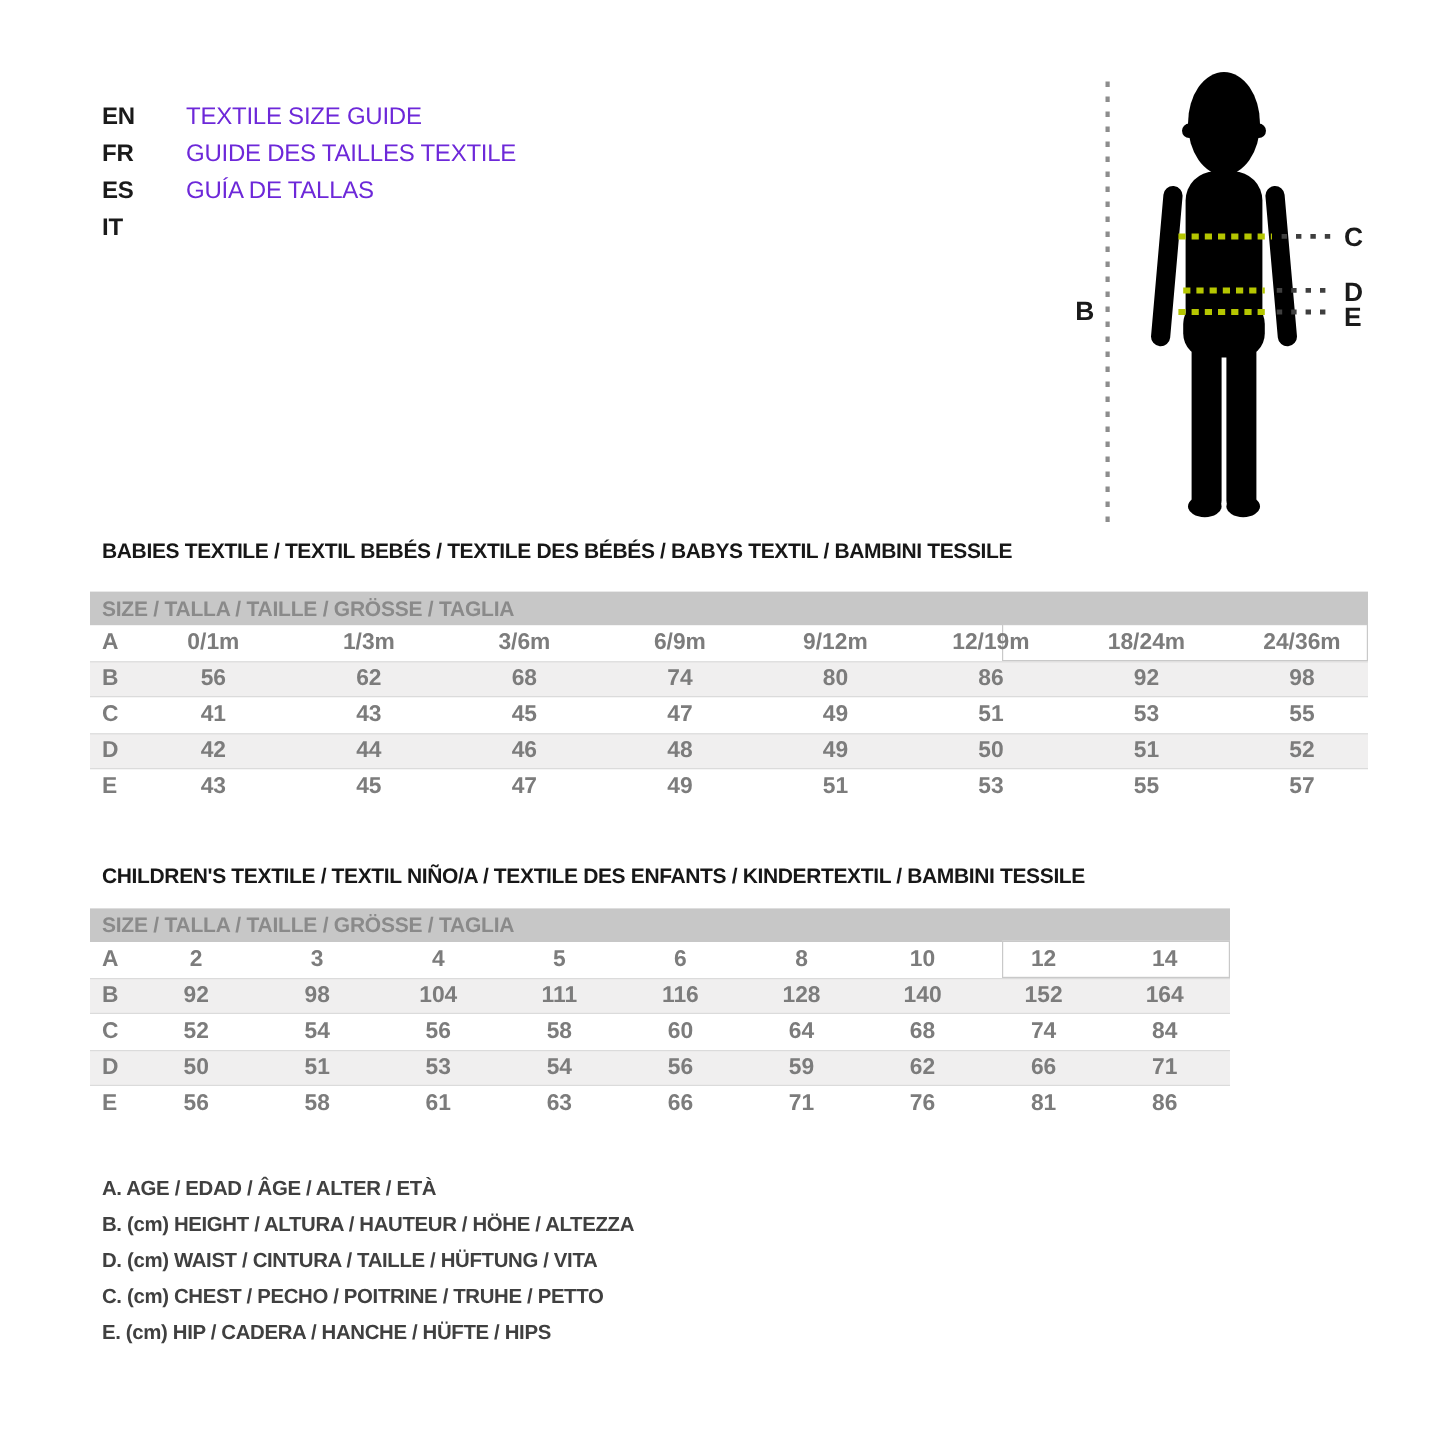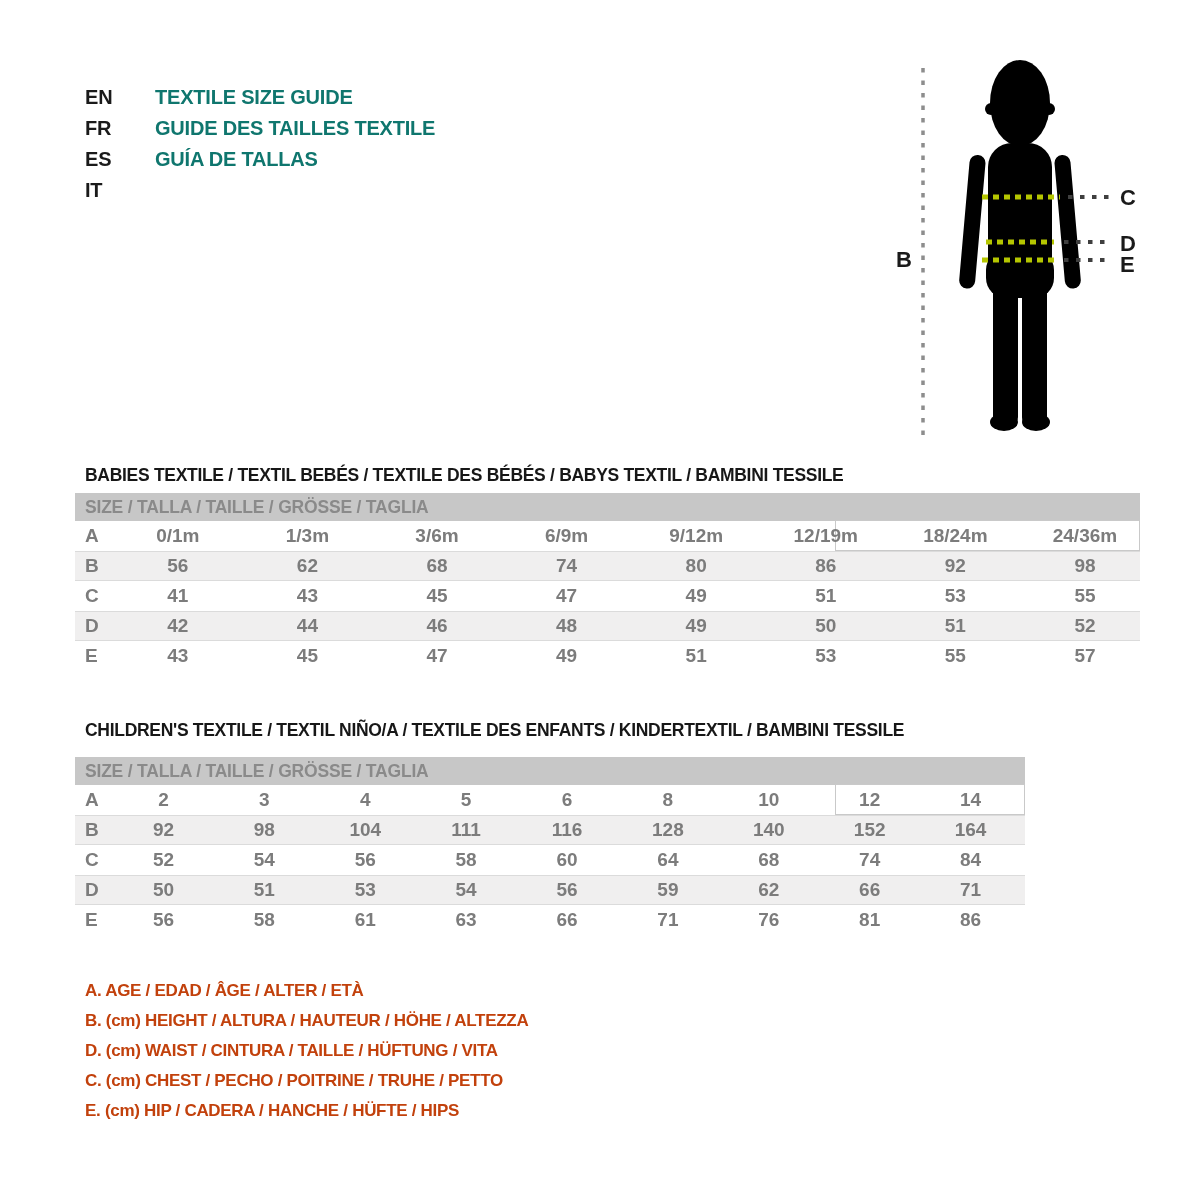--- a/index.html
+++ b/index.html
@@ -4,29 +4,29 @@
 <style>
   html,body{margin:0;padding:0;background:#fff;}
   #canvas{
     position:relative;width:1200px;height:1200px;background:#ffffff;overflow:hidden;
     font-family:"Liberation Sans", sans-serif;
   }
   
   .lang-block{position:absolute;left:85px;top:82px;}
   .lang-row{display:flex;height:31px;align-items:center;}
   .lang-code{width:70px;font-size:20px;font-weight:700;color:#1a1a1a;letter-spacing:-0.2px;}
-  .lang-label{font-size:20px;font-weight:700;color:#0f766e;letter-spacing:-0.2px;white-space:nowrap;}
+  .lang-label{font-size:20px;font-weight:400;color:#6d28d9;letter-spacing:-0.2px;white-space:nowrap;}
   
   .figure{position:absolute;left:870px;top:45px;width:300px;height:400px;}
   
   .section-title{
     position:absolute;left:85px;font-size:17.5px;font-weight:700;color:#171717;
     letter-spacing:-0.3px;white-space:nowrap;
   }
-  #babies-title{top:465px;}
+  #babies-title{top:449px;}
   #children-title{top:720px;}
   
   .table{position:absolute;left:75px;}
   #table1{top:493px;width:1065px;}
   #table2{top:757px;width:950px;}
   .thead{
     height:28px;line-height:28px;background:#c7c7c7;color:#8a8a8a;
     font-size:17.5px;font-weight:700;padding-left:10px;letter-spacing:-0.2px;
     box-sizing:border-box;
   }
@@ -40,21 +40,21 @@
     display:block;width:28px;padding-left:10px;box-sizing:content-box;
     font-size:19px;font-weight:700;color:#7c7c7c;flex:none;
   }
   .tcell{
     display:block;text-align:center;font-size:19px;font-weight:700;color:#7c7c7c;
     flex:none;white-space:nowrap;
   }
   
   .legend{position:absolute;left:85px;top:976px;}
   .legend-item{
-    height:30px;line-height:30px;font-size:17px;font-weight:700;color:#c2410c;
+    height:30px;line-height:30px;font-size:17px;font-weight:700;color:#404040;
     letter-spacing:-0.3px;white-space:nowrap;
   }
 </style>
 </head>
 <body>
 
 <div id="canvas">
 
   <div class="lang-block">
     <div class="lang-row">

